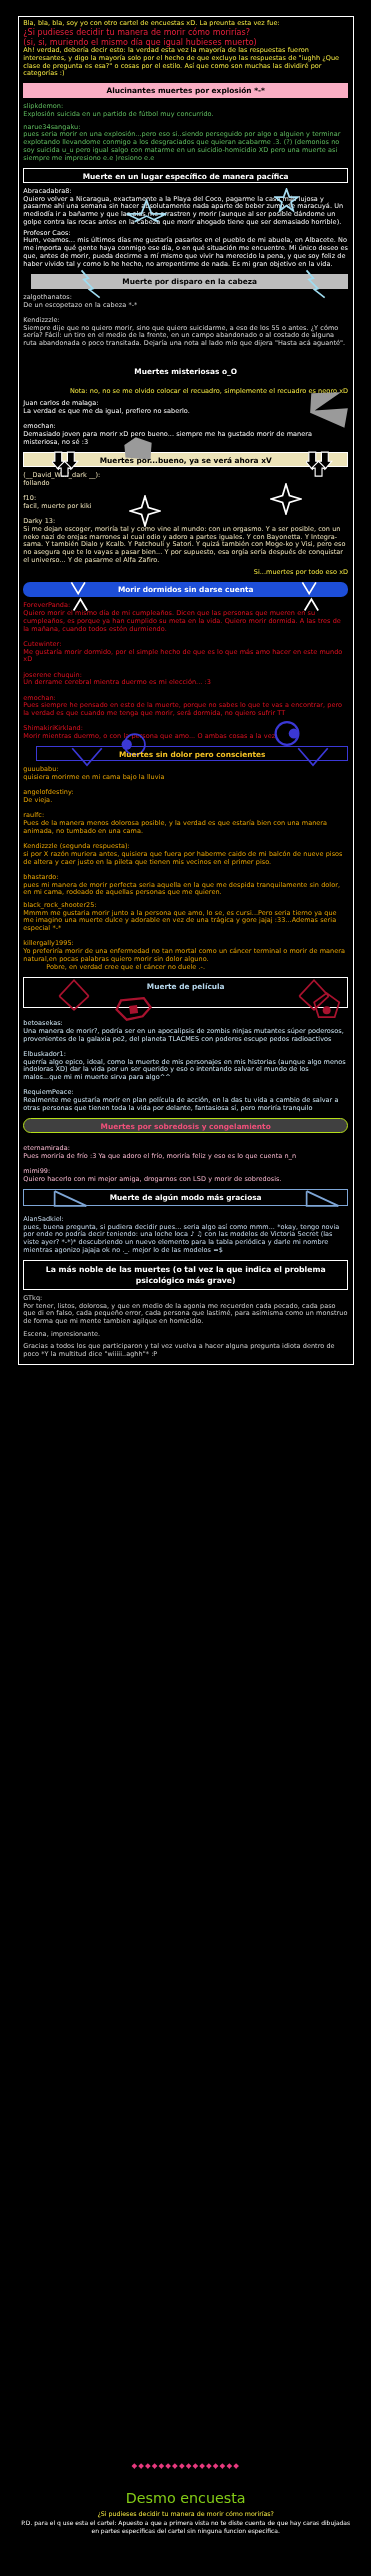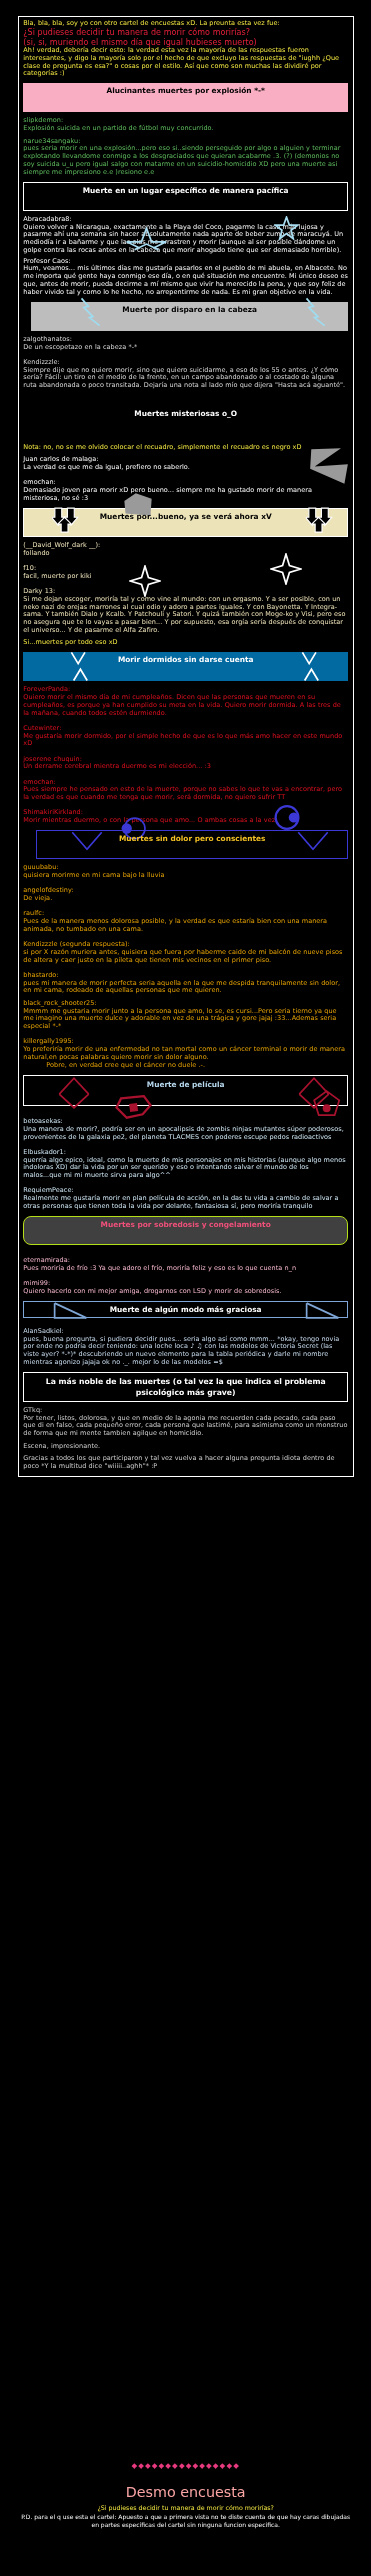--- a/index.html
+++ b/index.html
@@ -53,54 +53,54 @@
   .gap-lg { height: 10.3px; }
 
   
   .banner {
     position: relative;
     margin: 5.1px 0 5.1px 0;
     text-align: center;
     font-weight: bold;
     font-size: 7.4px;
     line-height: 15px;
-    height: 29px;
+    height: 15px;
     box-sizing: border-box;
     overflow: visible;
   }
   .banner span { position: relative; z-index: 3; }
   .banner .deco {
     position: absolute;
     z-index: 2;
     pointer-events: none;
   }
   .b-explosion { background: #f9aec4; color: #000; }
   .b-pacifica  { background: #000; color: #ffffff; border: 1.1px solid #ffffff; }
   .b-disparo   { background: #bdbdbd; color: #000; }
   .b-misterio  { background: #000; color: #ffffff; border: 0.6px solid #000; }
   .b-bueno     { background: #ece3b8; color: #000; border: 0.6px solid #ffffff; }
-  .b-dormidos  { background: #0369a1; color: #ffffff; }
+  .b-dormidos  { background: #1d4ed8; color: #ffffff; border-radius: 7px; }
   .b-sindolor  { background: #000; color: #f6c325; border: 1.7px solid #3b38d6; }
   .b-pelicula  { background: #000; color: #b8d9ee; border: 1.1px solid #ffffff; }
   .b-sobredosis{
      background: #404040; color: #f0507a;
      border: 1.1px solid #b4de18; border-radius: 8px;
   }
   .b-graciosa  { background: #000; color: #ffffff; border: 1.1px solid #7ea6d6; }
   .b-noble {
      background: #000; color: #ffffff; border: 0.6px solid #ffffff;
      text-align: center; height: auto; line-height: 11px;
      padding: 2.9px 5.7px; font-size: 7.7px;
   }
 
   
   .c-green  { color: #5fbd5f; }
   .c-white  { color: #ffffff; }
   .c-grey   { color: #d9d9d9; }
-  .c-yellow { color: #f5e942; }
+  .c-yellow { color: #f5e942; text-align: right; }
   .c-cream  { color: #efe4bb; }
   .c-red    { color: #e01020; }
   .c-gold   { color: #e8a400; }
   .c-ice    { color: #cfe7f5; }
   .c-pink   { color: #f7b8cf; }
   .c-lblue  { color: #c9ddf0; }
   .c-lgrey  { color: #cfcfcf; }
 
   .uname { display: block; }
   .para  { display: block; }
@@ -116,24 +116,24 @@
     width: 336px;
     text-align: center;
   }
   .footer-glyphs {
     color: #e7397e;
     font-size: 7.4px;
     letter-spacing: 1.1px;
     line-height: 8.6px;
   }
   .footer-title {
-    color: #fca5a5;
+    color: #84cc16;
     font-size: 14.3px;
     line-height: 17px;
-    margin-top: 13px;
+    margin-top: 19px;
   }
   .footer-q {
     color: #f5e942;
     font-size: 6.3px;
     line-height: 7.7px;
     margin-top: 3.4px;
   }
   .footer-note {
     color: #ffffff;
     font-size: 6px;

